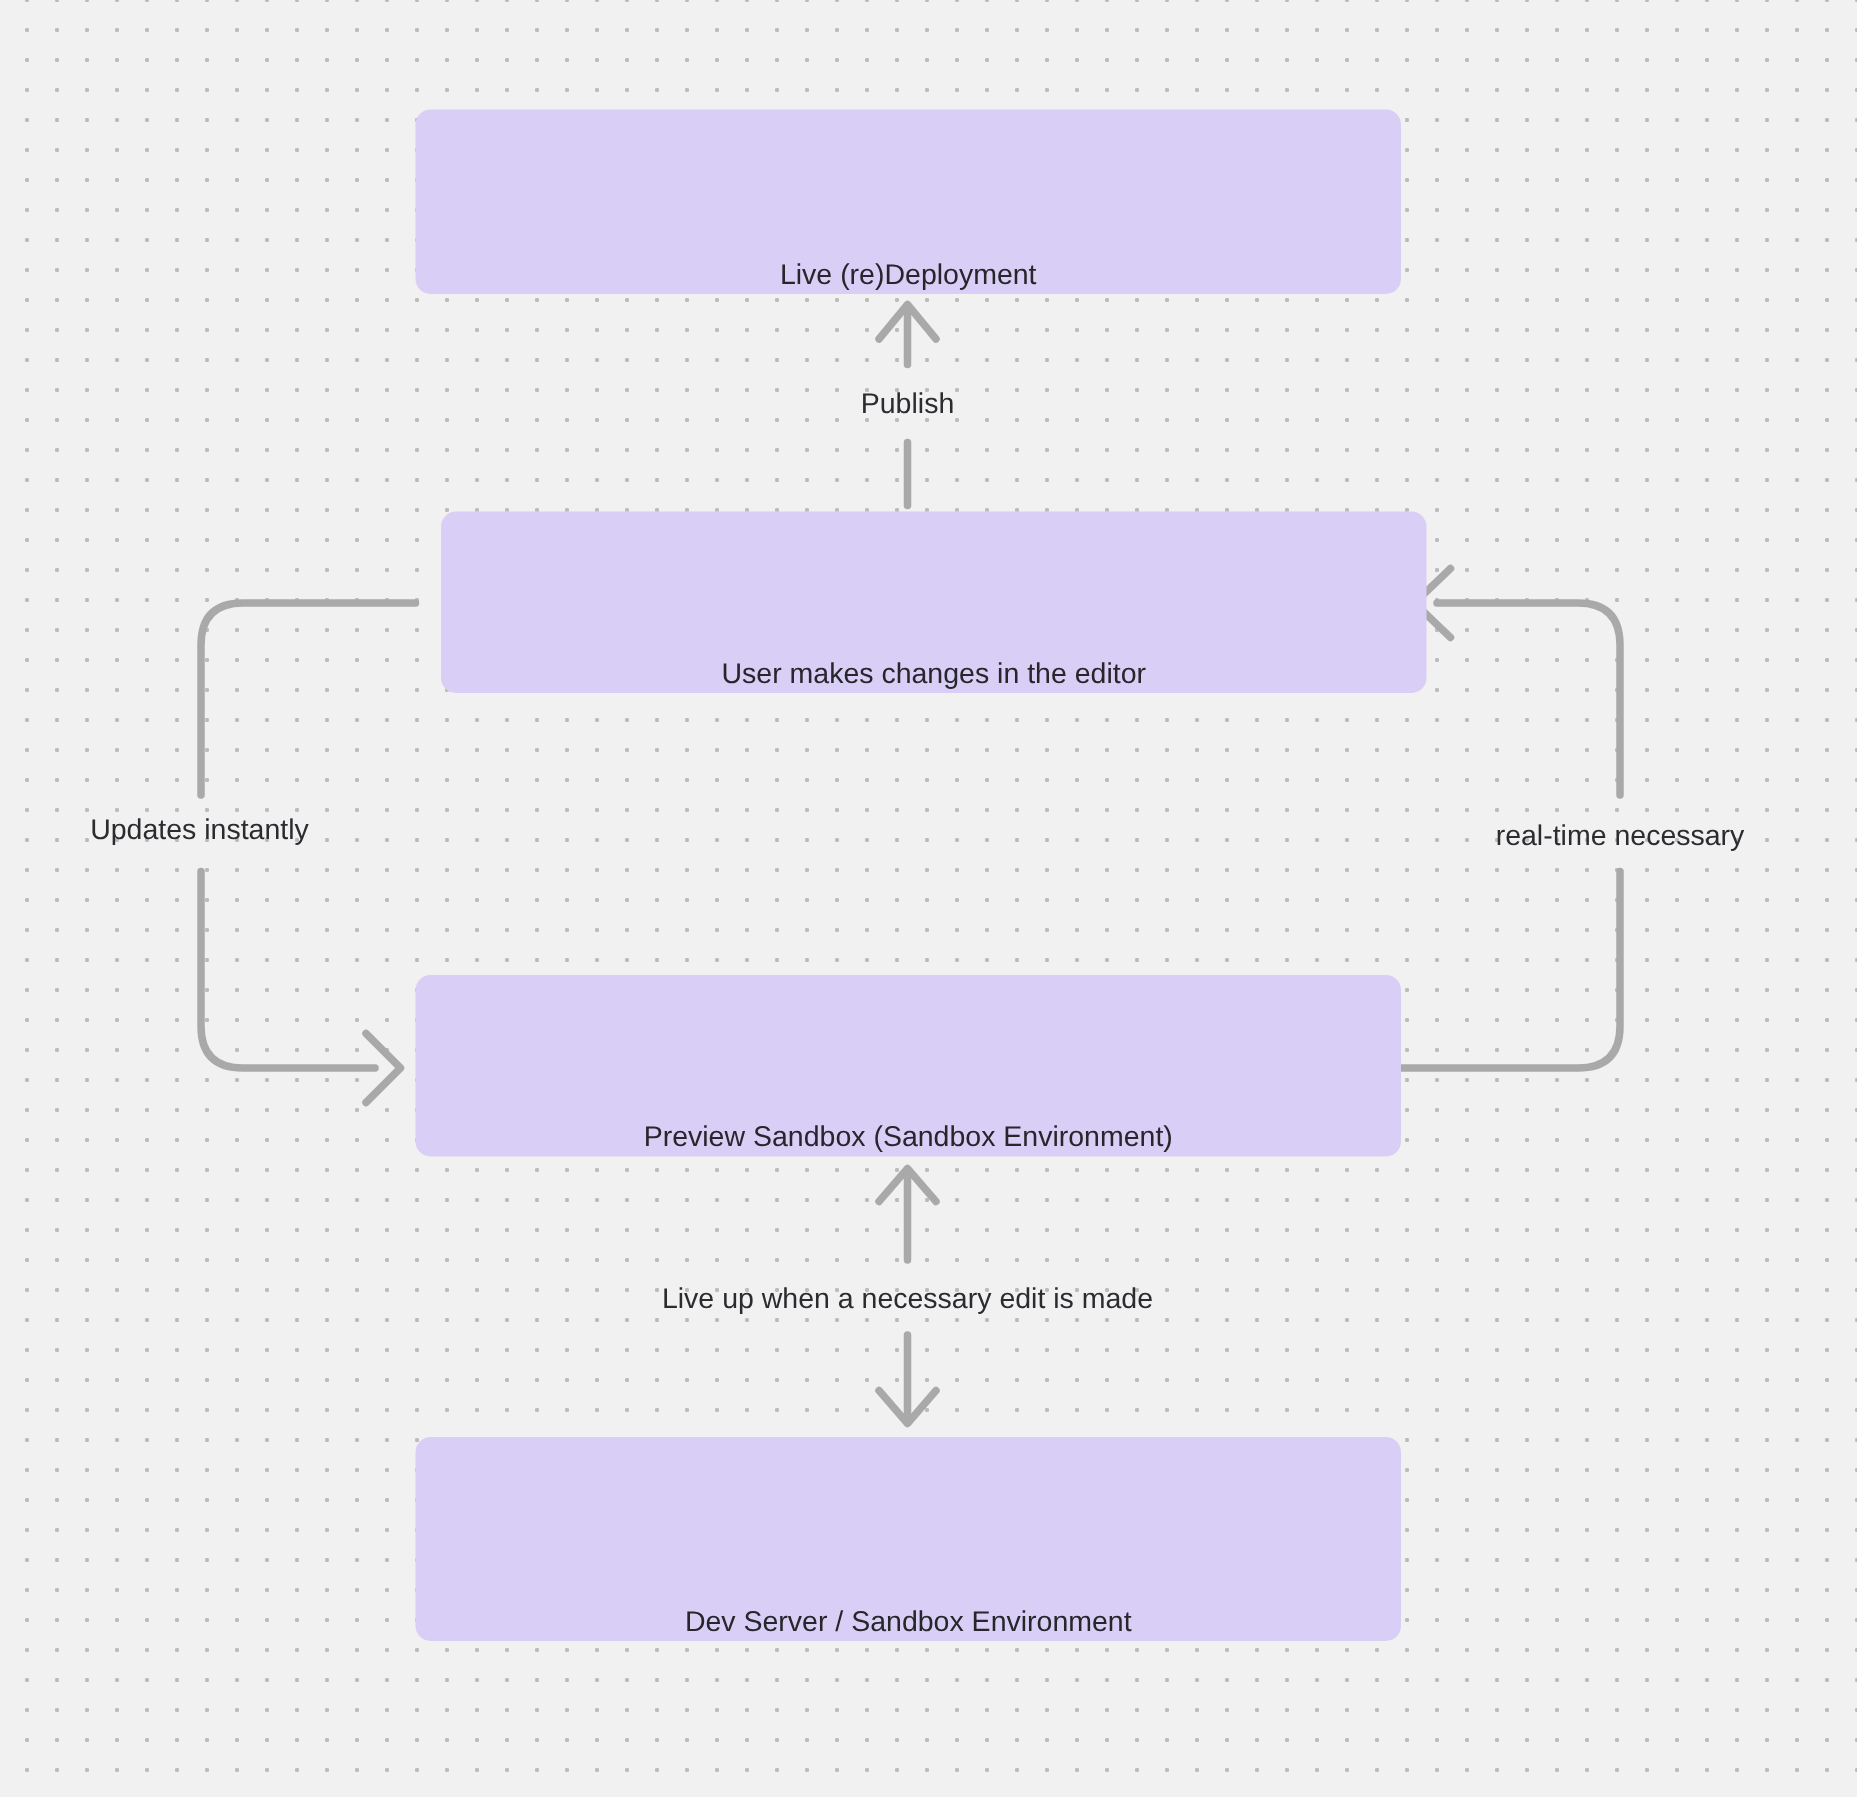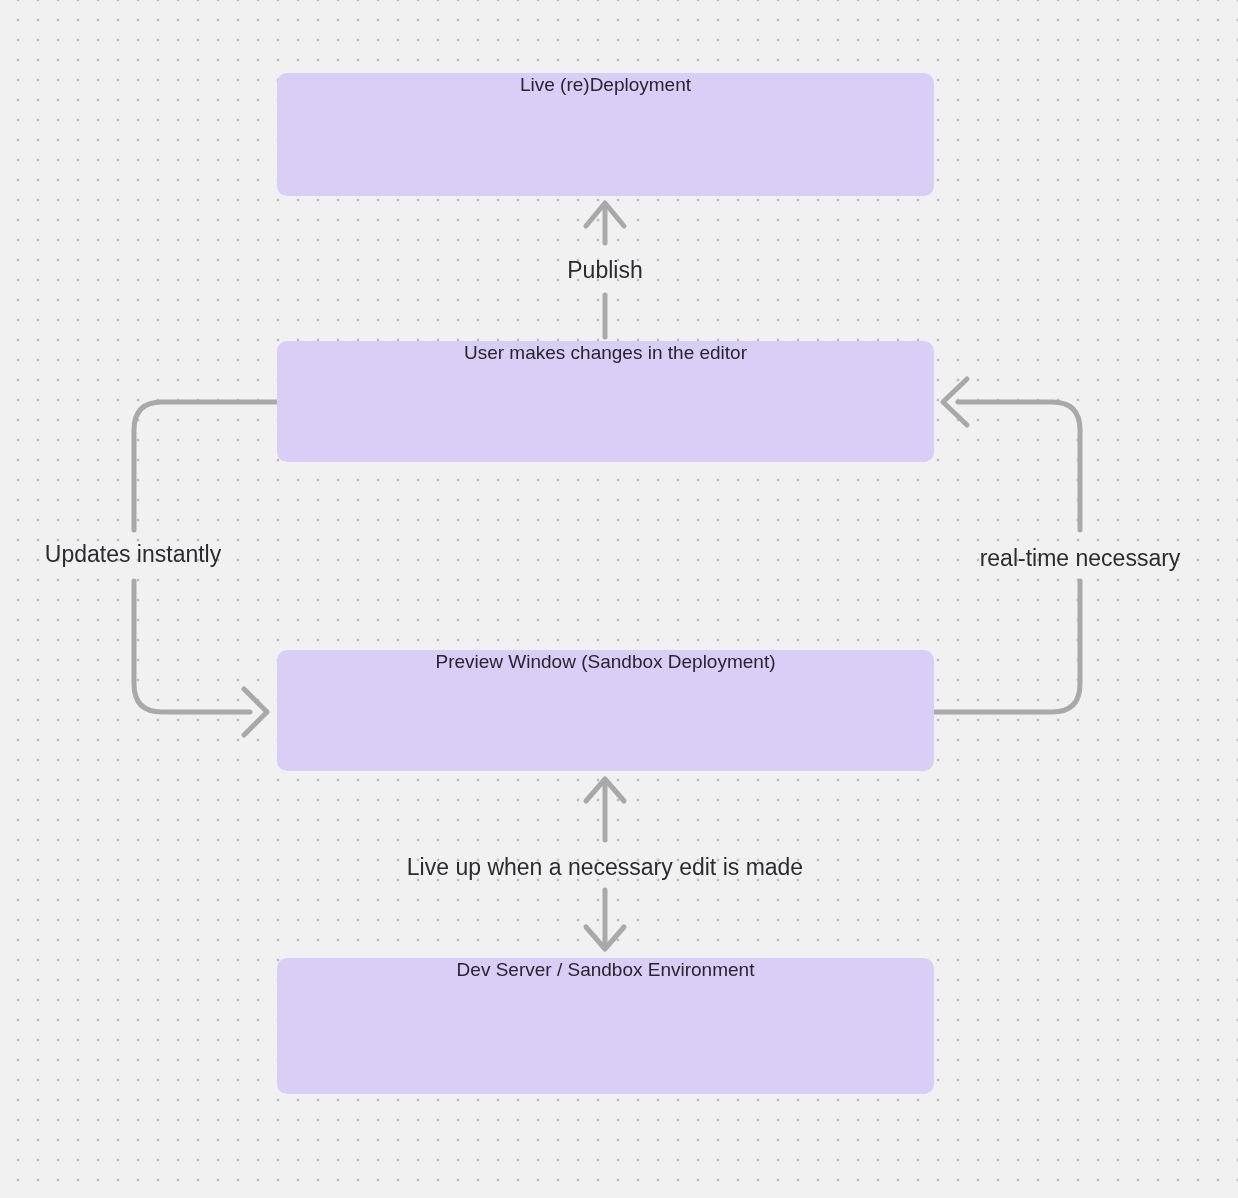--- a/index.html
+++ b/index.html
@@ -29,34 +29,34 @@
     fill:none;
     stroke:var(--arrow);
     stroke-width:5;
     stroke-linecap:round;
     stroke-linejoin:round;
   }
   .node{
     position:absolute;
     background:var(--node-fill);
     border-radius:10px;
-    display:flex;align-items:flex-start;justify-content:center;
+    display:flex;align-items:flex-end;justify-content:center;
     text-align:center;
   }
   .node span{
     color:var(--node-text);
     font-size:19px;
     line-height:1.25;
   }
   .edge-label{
     position:absolute;
     transform:translate(-50%,-50%);
     white-space:nowrap;
     color:var(--label-text);
-    font-size:23px;
+    font-size:19px;
   }
 </style>
 </head>
 <body>
 
 <div class="canvas">
 
   <svg class="edges" viewBox="0 0 1238 1198" xmlns="http://www.w3.org/2000/svg">
 
     <g>
@@ -82,26 +82,26 @@
       <path d="M605 782 L605 840"></path>
       <path d="M605 890 L605 946"></path>
       <path d="M586 927 L605 949 L624 927"></path>
     </g>
   </svg>
 
   <div class="node" style="left:277px;top:73px;width:657px;height:123px">
     <span>Live (re)Deployment</span>
   </div>
 
-  <div class="node" style="left:277px;top:341px;width:657px;height:121px">
+  <div class="node" style="left:294px;top:341px;width:657px;height:121px">
     <span>User makes changes in the editor</span>
   </div>
 
   <div class="node" style="left:277px;top:650px;width:657px;height:121px">
-    <span>Preview Window (Sandbox Deployment)</span>
+    <span>Preview Sandbox (Sandbox Environment)</span>
   </div>
 
   <div class="node" style="left:277px;top:958px;width:657px;height:136px">
     <span>Dev Server / Sandbox Environment</span>
   </div>
 
   <div class="edge-label" style="left:605px;top:270px">Publish</div>
 
   <div class="edge-label" style="left:133px;top:554px">Updates instantly</div>
 

